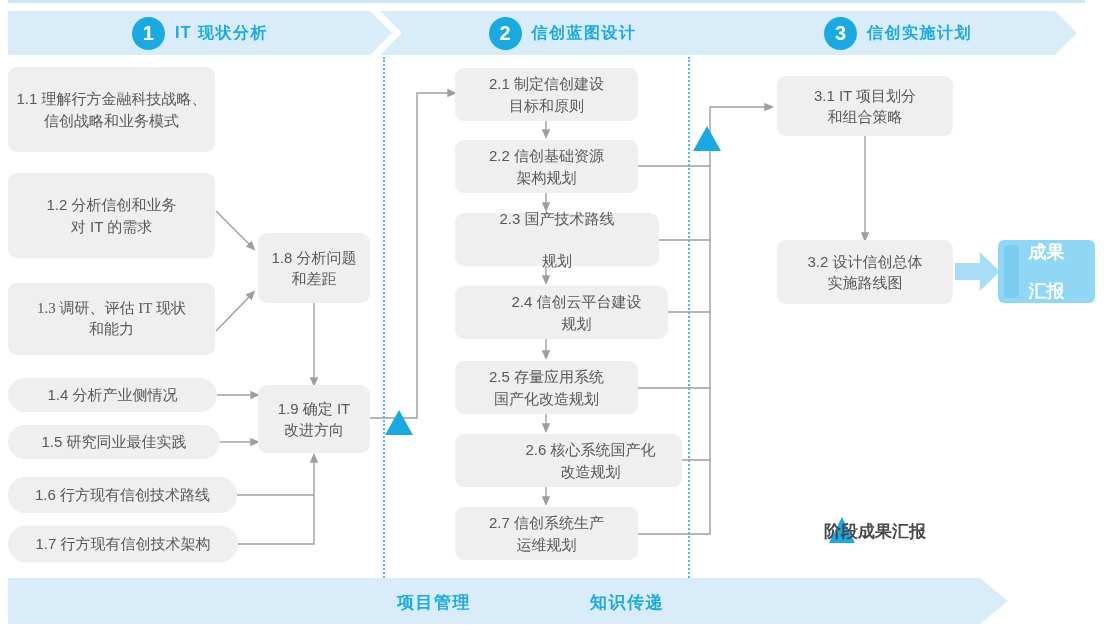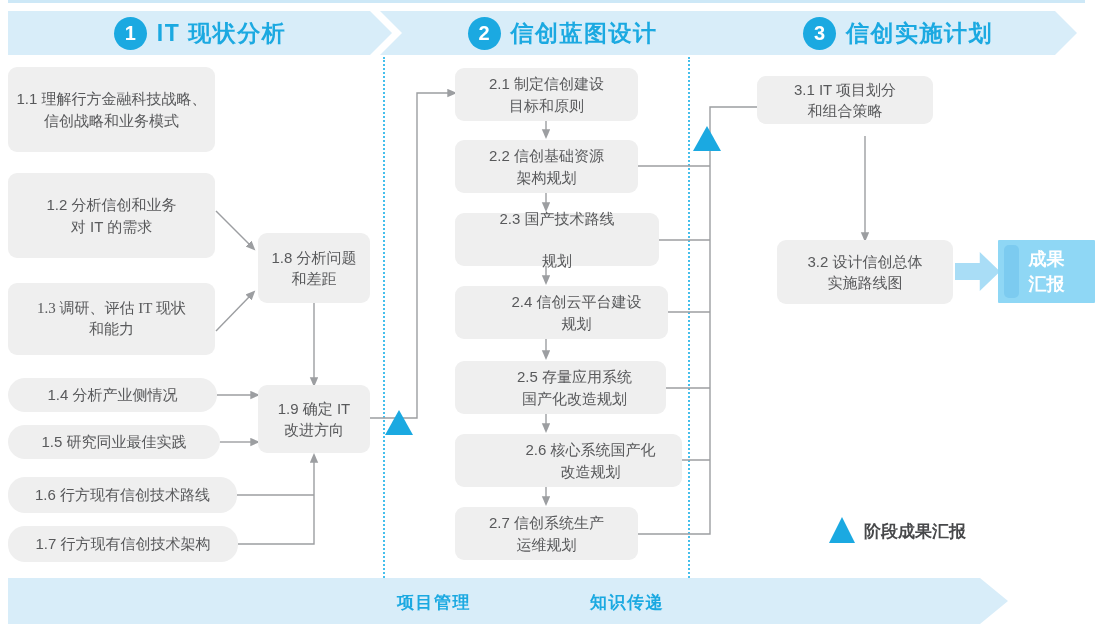--- a/index.html
+++ b/index.html
@@ -13,21 +13,21 @@
   .banner{
     position:absolute;top:11px;height:44px;background:#d8edf9;
     display:flex;align-items:center;justify-content:center;gap:10px;z-index:2;
   }
   .banner.point-right{clip-path:polygon(0 0,calc(100% - 22px) 0,100% 50%,calc(100% - 22px) 100%,0 100%);}
   .banner.notch-left{clip-path:polygon(0 0,calc(100% - 22px) 0,100% 50%,calc(100% - 22px) 100%,0 100%,22px 50%);padding-left:14px;}
   .num-circle{
     width:33px;height:33px;border-radius:50%;background:#1ba9e1;color:#fff;
     font-weight:bold;font-size:20px;display:flex;align-items:center;justify-content:center;flex:0 0 33px;
   }
-  .phase-title{color:#1ba9e1;font-weight:bold;font-size:23px;letter-spacing:1.5px;white-space:nowrap;}
+  .phase-title{color:#1ba9e1;font-weight:bold;font-size:16px;letter-spacing:1.5px;white-space:nowrap;}
   
   .box{
     position:absolute;background:#efefef;border-radius:9px;color:#58595b;
     display:flex;flex-direction:column;justify-content:center;align-items:center;
     font-size:15px;line-height:1.42;text-align:center;z-index:3;
   }
   .box span{display:block;white-space:nowrap;}
   .pill{border-radius:17px;}
   
   .dotline{position:absolute;top:57px;height:521px;width:0;border-left:2px dotted #45bfec;z-index:1;}
@@ -36,22 +36,22 @@
   
   .tri{position:absolute;width:0;height:0;border-left:14px solid transparent;border-right:14px solid transparent;border-bottom:25px solid #1ba9e1;z-index:4;}
   .tri-legend{position:absolute;width:0;height:0;border-left:13px solid transparent;border-right:13px solid transparent;border-bottom:26px solid #1ba9e1;z-index:4;}
   .legend-label{position:absolute;color:#47484a;font-weight:bold;font-size:17px;z-index:4;white-space:nowrap;}
   
   .big-arrow{
     position:absolute;left:955px;top:252px;width:45px;height:39px;background:#a9ddf6;z-index:3;
     clip-path:polygon(0 28%,55% 28%,55% 0,100% 50%,55% 100%,55% 72%,0 72%);
   }
   .result-box{
-    position:absolute;left:998px;top:240px;width:97px;height:63px;background:#8fd7f5;border-radius:1px;
-    display:flex;flex-direction:column;justify-content:center;align-items:center;z-index:3;
+    position:absolute;left:998px;top:240px;width:97px;height:63px;background:#8fd7f5;border-radius:6px;
+    display:flex;flex-direction:column;justify-content:space-between;align-items:center;z-index:3;
     color:#ffffff;font-weight:bold;font-size:18px;line-height:1.35;text-align:center;
   }
   .result-box::before{
     content:"";position:absolute;left:6px;top:5px;bottom:5px;width:15px;background:#7ccbf0;border-radius:5px;
   }
   .result-box span{position:relative;display:block;white-space:nowrap;}
   
   .footer-banner{
     position:absolute;left:8px;top:578px;width:1000px;height:46px;background:#d8edf9;z-index:2;
     clip-path:polygon(0 0,calc(100% - 28px) 0,100% 50%,calc(100% - 28px) 100%,0 100%);
@@ -154,51 +154,51 @@
       <span>架构规划</span>
   </div>
   <div class="box" style="left:455px;top:213px;width:204px;height:53px;gap:20px;">
     <span>2.3 国产技术路线</span>
       <span>规划</span>
   </div>
   <div class="box" style="left:455px;top:286px;width:183px;height:53px;padding-left:30px;">
     <span>2.4 信创云平台建设</span>
       <span>规划</span>
   </div>
-  <div class="box" style="left:455px;top:361px;width:183px;height:53px;padding-left:28px;">
+  <div class="box" style="left:455px;top:361px;width:183px;height:53px;">
     <span>2.5 存量应用系统</span>
       <span>国产化改造规划</span>
   </div>
   <div class="box" style="left:455px;top:434px;width:183px;height:53px;padding-left:44px;">
     <span>2.6 核心系统国产化</span>
       <span>改造规划</span>
   </div>
   <div class="box" style="left:455px;top:507px;width:183px;height:53px;">
     <span>2.7 信创系统生产</span>
       <span>运维规划</span>
   </div>
 
-  <div class="box" style="left:757px;top:76px;width:176px;height:48px;">
+  <div class="box" style="left:777px;top:76px;width:176px;height:60px;">
     <span>3.1 IT 项目划分</span>
       <span>和组合策略</span>
   </div>
   <div class="box" style="left:777px;top:240px;width:176px;height:64px;">
     <span>3.2 设计信创总体</span>
       <span>实施路线图</span>
   </div>
 
   <div class="big-arrow"></div>
   <div class="result-box">
     <span>成果</span>
     <span>汇报</span>
   </div>
 
   <div class="tri" style="left:385px;top:410px;"></div>
   <div class="tri" style="left:693px;top:126px;"></div>
 
   <div class="tri-legend" style="left:829px;top:517px;"></div>
-  <div class="legend-label" style="left:864px;top:520px;text-align:center;">阶段成果汇报</div>
+  <div class="legend-label" style="left:824px;top:520px;text-align:center;">阶段成果汇报</div>
 
   <div class="footer-banner"></div>
   <div class="footer-label" style="left:397px;">项目管理</div>
   <div class="footer-label" style="left:590px;font-family:Liberation Mono, monospace;">知识传递</div>
 
 </div>
 
 </body></html>

